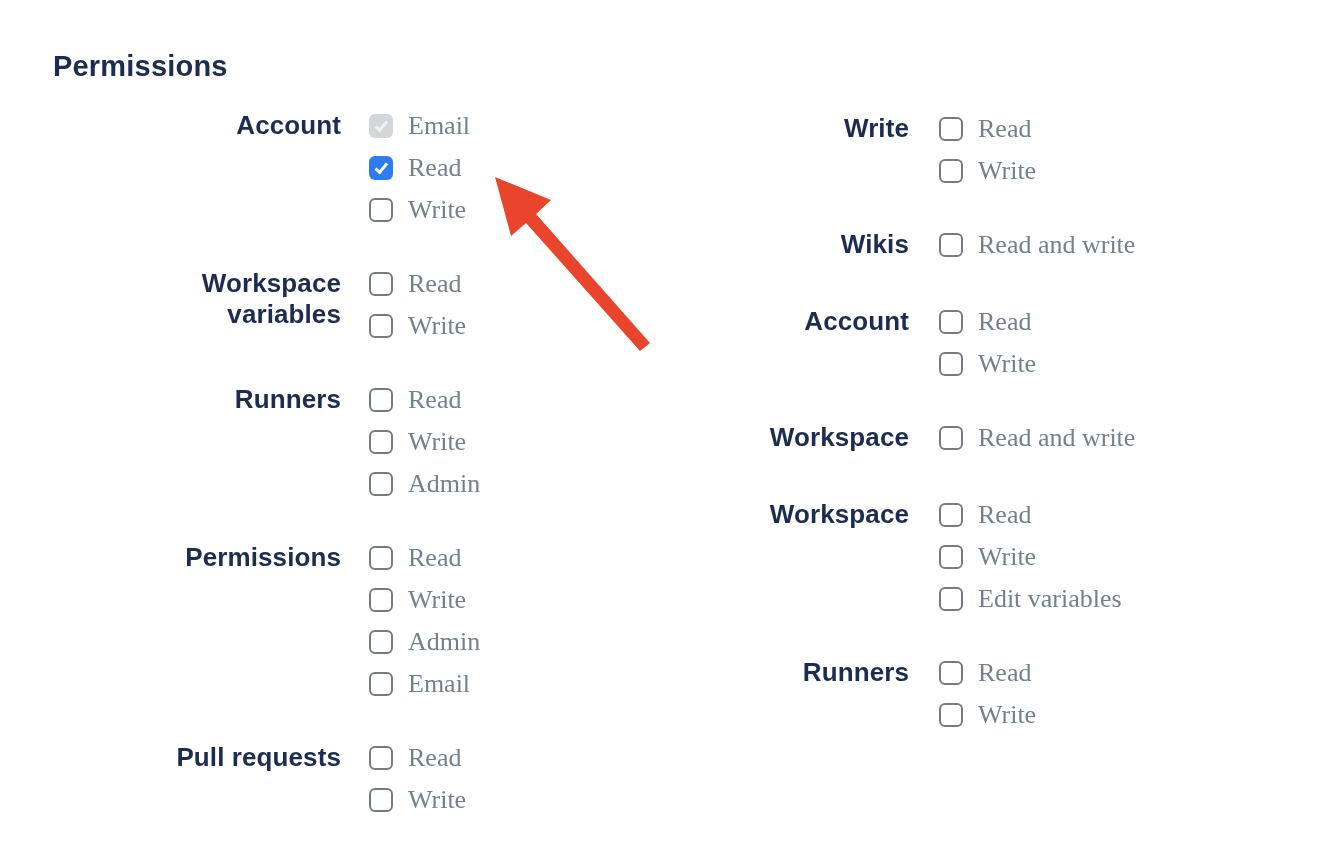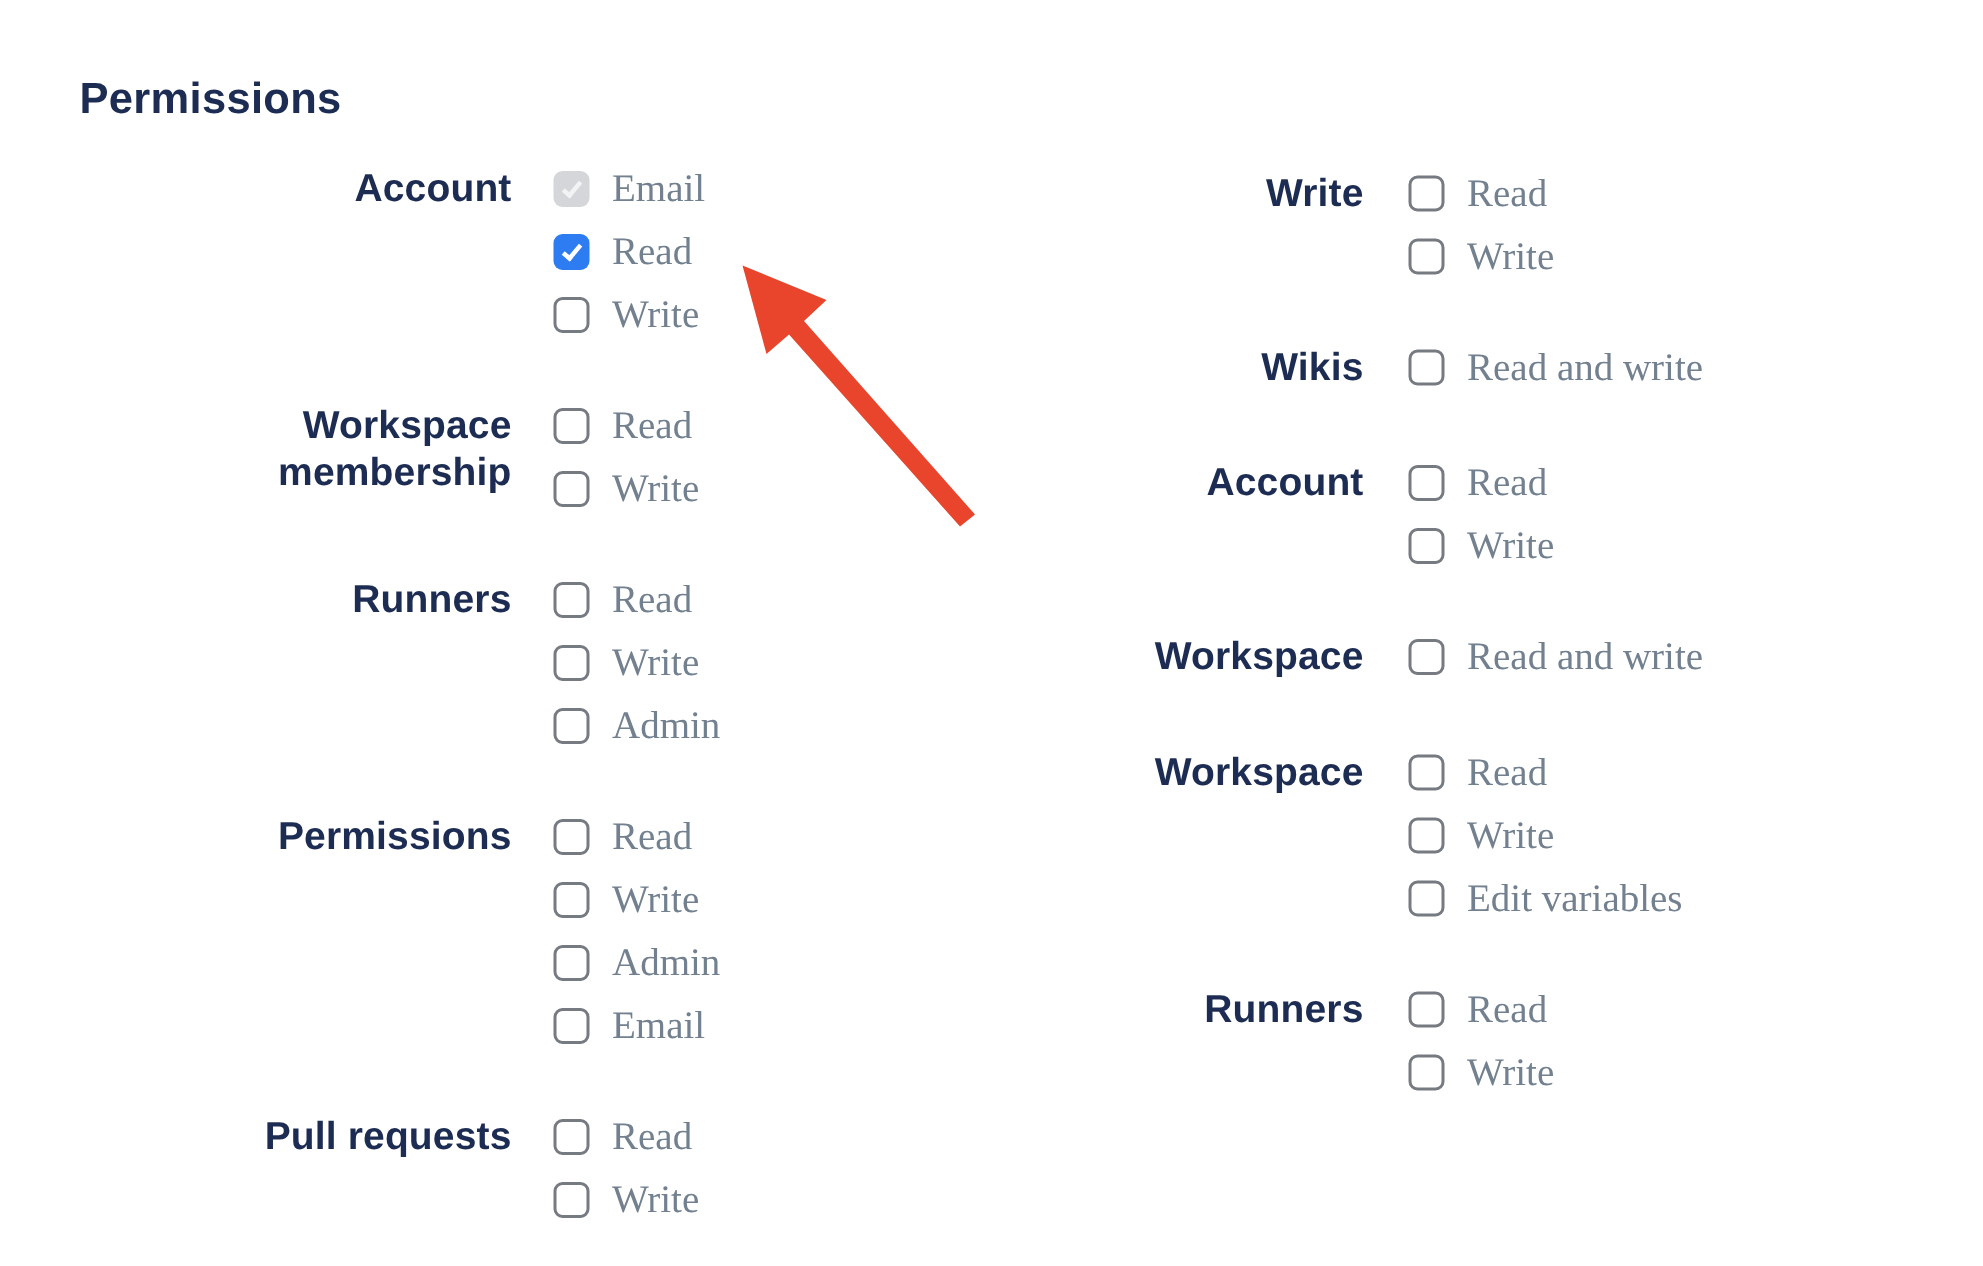--- a/index.html
+++ b/index.html
@@ -107,21 +107,21 @@
             </span>
             <span class="opt-label">Read</span>
           </div>
           <div class="perm-option">
             <span class="cb unchecked" role="checkbox" aria-checked="false" aria-disabled="false"></span>
             <span class="opt-label">Write</span>
           </div>
         </div>
       </div>
       <div class="perm-group">
-        <div class="group-label">Workspace membership</div>
+        <div class="group-label">Workspace variables</div>
         <div class="options">
           <div class="perm-option">
             <span class="cb unchecked" role="checkbox" aria-checked="false" aria-disabled="false"></span>
             <span class="opt-label">Read</span>
           </div>
           <div class="perm-option">
             <span class="cb unchecked" role="checkbox" aria-checked="false" aria-disabled="false"></span>
             <span class="opt-label">Write</span>
           </div>
         </div>

